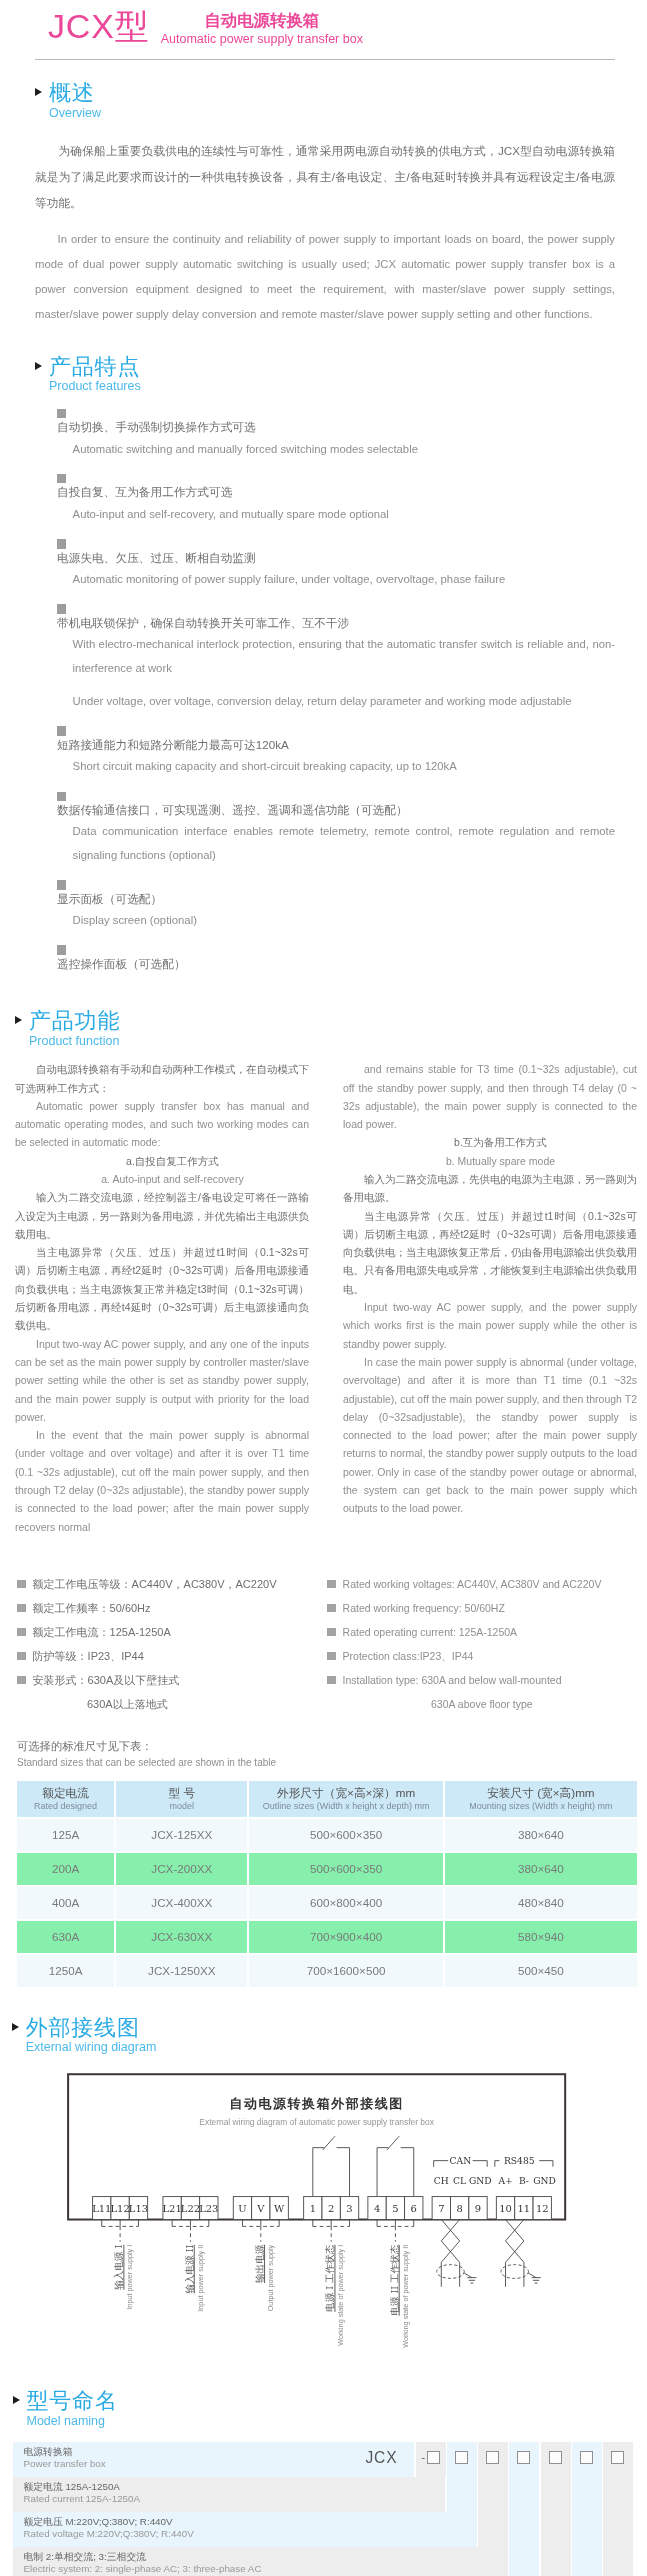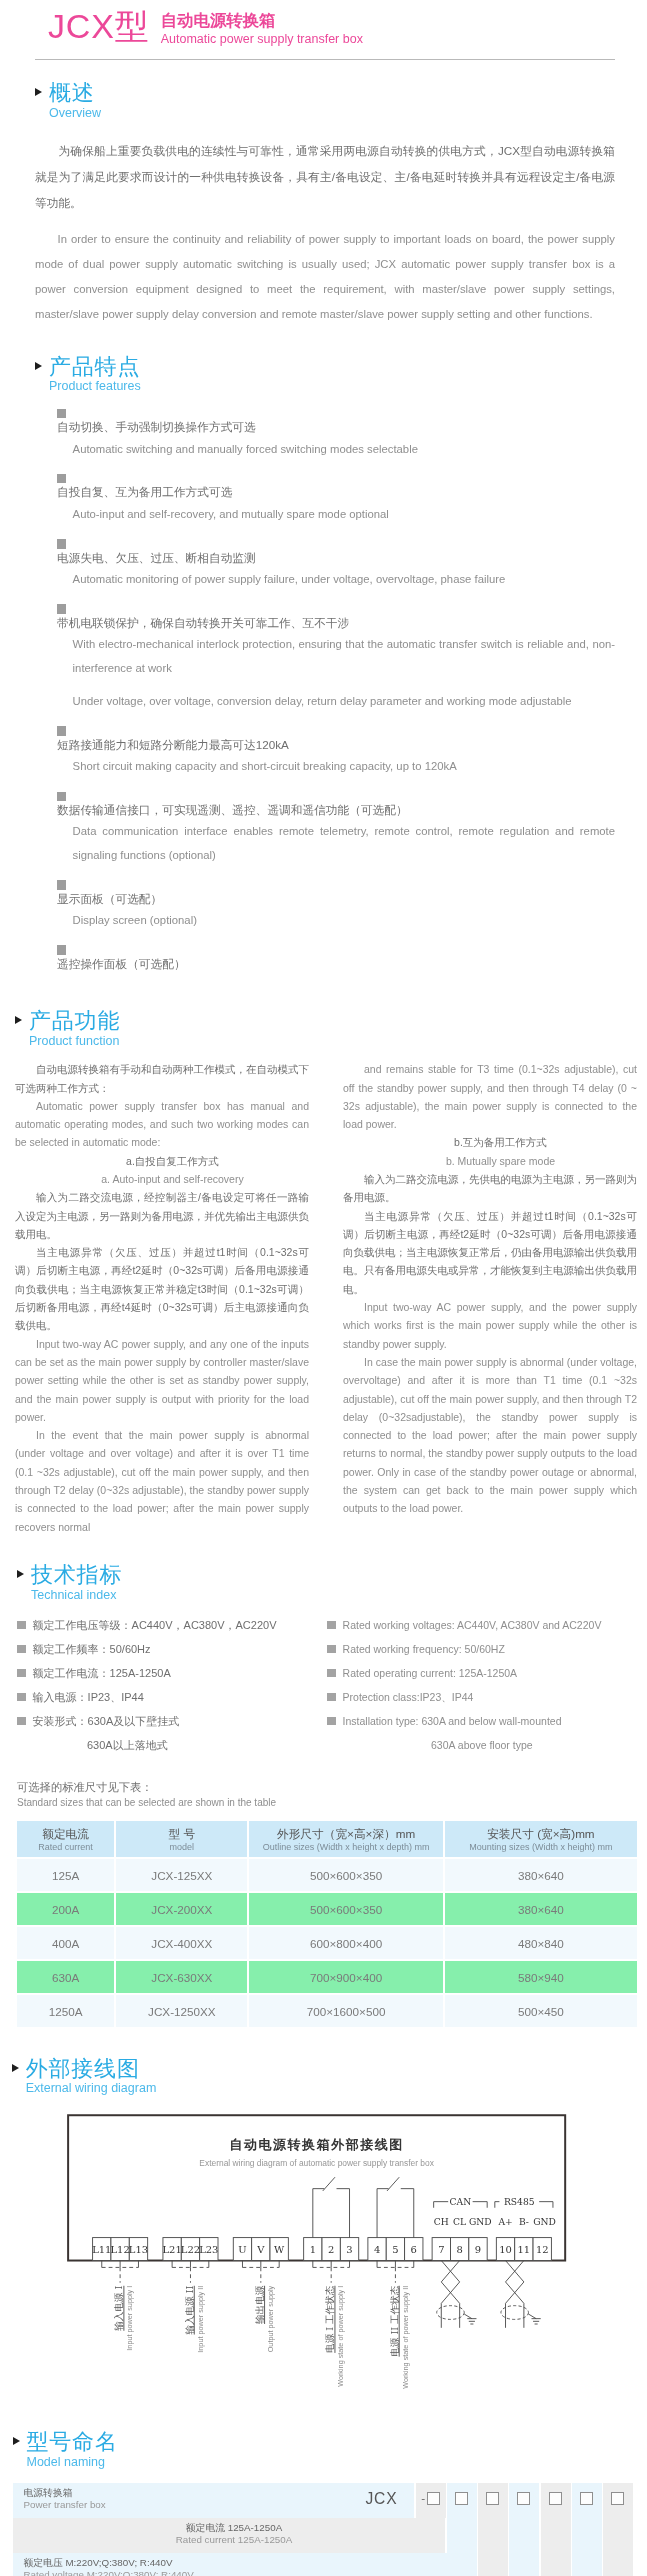--- a/index.html
+++ b/index.html
@@ -2,21 +2,21 @@
 <html style="font-size:12.5px"><head>
 <meta charset="utf-8">
 <style>
   html,body{margin:0;padding:0;background:#fff;}
   body{width:648px;font-family:"Liberation Sans","DejaVu Sans",sans-serif;color:#777;}
 
   
   .header{padding:9.4px 31px 0 48px;}
   .brand{color:#ec4899;}
   .model{font-size:34px;line-height:1.05;display:inline-block;vertical-align:top;font-weight:400;letter-spacing:0.8px;}
-  .htitles{display:inline-block;margin-left:7.8px;vertical-align:top;padding-top:1.6px;}
+  .htitles{display:inline-block;margin-left:7.8px;vertical-align:top;padding-top:1.6px;text-align:center;}
   .htitle-cn{font-size:16.4px;font-weight:700;line-height:1.2;}
   .htitle-en{font-size:12.5px;line-height:1.3;}
   .toprule{border:none;border-top:0.8px solid #b9b9b9;margin:12.5px 33px 0 35px;}
 
   
   .sec-head{display:flex;align-items:flex-start;}
   .tri{width:0;height:0;border-left:7px solid #1e1e1e;border-top:4.7px solid transparent;border-bottom:4.7px solid transparent;margin:7.8px 7px 0 0;flex:none;}
   .t-cn{font-size:22px;color:#2aabe3;line-height:1.15;letter-spacing:0.8px;}
   .t-en{font-size:12.5px;color:#4cb9ea;line-height:1.25;}
 
@@ -71,21 +71,21 @@
   .wiring-svg{margin:12.5px 0 0 50px;display:block;}
 
   
   .sec-naming{padding:20px 12.5px 0 12.5px;}
   .nchart{position:relative;height:283px;margin-top:12.5px;}
   .nrow{position:absolute;left:0;height:36px;box-sizing:border-box;padding:3.9px 0 0 11px;}
   .nrow .rcn{font-size:9.8px;color:#666;line-height:12.5px;white-space:nowrap;}
   .nrow .ren{font-size:9.8px;color:#999;line-height:12.5px;white-space:nowrap;}
   .blue{background:#e9f5fc;}
   .gray{background:#ededed;}
-  .r0{top:0;width:401px;}  .r1{top:35px;width:432px;text-align:center;} .r2{top:70px;width:464px;}
+  .r0{top:0;width:401px;}  .r1{top:35px;width:432px;} .r2{top:70px;width:464px;}
   .r3{top:105px;width:495px;}.r4{top:141px;width:526px;}
   .stripe{position:absolute;top:0;width:30px;box-sizing:border-box;display:flex;justify-content:center;align-items:flex-start;padding-top:9.4px;}
   .s0{left:403px;height:35px;}  .s1{left:434px;height:70px;} .s2{left:465px;height:105px;}
   .s3{left:496px;height:141px;} .s4{left:528px;height:176px;}.s5{left:559px;height:211px;}
   .s6{left:590px;height:246px;}
   .nbox{width:11px;height:11px;border:1.6px solid #8f8f8f;background:#fdfdfd;flex:none;}
   .ndash{color:#666;font-size:11.7px;line-height:12.5px;margin-right:1.6px;}
   .jcx{position:absolute;top:7px;left:353px;font-size:15.6px;color:#555;letter-spacing:0.8px;}
 </style>
 </head>
@@ -207,44 +207,37 @@
       <p class="fp en sub">b. Mutually spare mode</p>
       <p class="fp cn">输入为二路交流电源，先供电的电源为主电源，另一路则为备用电源。</p>
       <p class="fp cn">当主电源异常（欠压、过压）并超过t1时间（0.1~32s可调）后切断主电源，再经t2延时（0~32s可调）后备用电源接通向负载供电；当主电源恢复正常后，仍由备用电源输出供负载用电。只有备用电源失电或异常，才能恢复到主电源输出供负载用电。</p>
       <p class="fp en">Input two-way AC power supply, and the power supply which works first is the main power supply while the other is standby power supply.</p>
       <p class="fp en">In case the main power supply is abnormal (under voltage, overvoltage) and after it is more than T1 time (0.1 ~32s adjustable), cut off the main power supply, and then through T2 delay (0~32sadjustable), the standby power supply is connected to the load power; after the main power supply returns to normal, the standby power supply outputs to the load power. Only in case of the standby power outage or abnormal, the system can get back to the main power supply which outputs to the load power.</p>
     </div>
   </div>
 </div>
 
 <div class="sec-tech">
-  <div class="sec-head">
-    <span class="tri"></span>
-    <div>
-      <div class="t-cn">技术指标</div>
-      <div class="t-en">Technical index</div>
-    </div>
-  </div>
   <div class="tech-cols">
     <div class="tech-col">
       <div class="ti">
           <span class="sq2"></span>
           <span>额定工作电压等级：AC440V，AC380V，AC220V</span>
         </div>
       <div class="ti">
           <span class="sq2"></span>
           <span>额定工作频率：50/60Hz</span>
         </div>
       <div class="ti">
           <span class="sq2"></span>
           <span>额定工作电流：125A-1250A</span>
         </div>
       <div class="ti">
           <span class="sq2"></span>
-          <span>输入电源：IP23、IP44</span>
+          <span>防护等级：IP23、IP44</span>
         </div>
       <div class="ti">
           <span class="sq2"></span>
           <span>安装形式：630A及以下壁挂式</span>
         </div>
       <div class="ti cont-cn">
           <span>630A以上落地式</span>
         </div>
     </div>
     <div class="tech-col">
@@ -282,21 +275,21 @@
     <colgroup>
         <col class="c1">
         <col class="c2">
         <col class="c3">
         <col class="c4">
       </colgroup>
     <thead>
       <tr>
         <th>
             <div class="hcn">额定电流</div>
-            <div class="hen">Rated current</div>
+            <div class="hen">Rated designed</div>
           </th>
         <th>
             <div class="hcn">型 号</div>
             <div class="hen">model</div>
           </th>
         <th>
             <div class="hcn">外形尺寸（宽×高×深）mm</div>
             <div class="hen">Outline sizes (Width x height x depth) mm</div>
           </th>
         <th>

